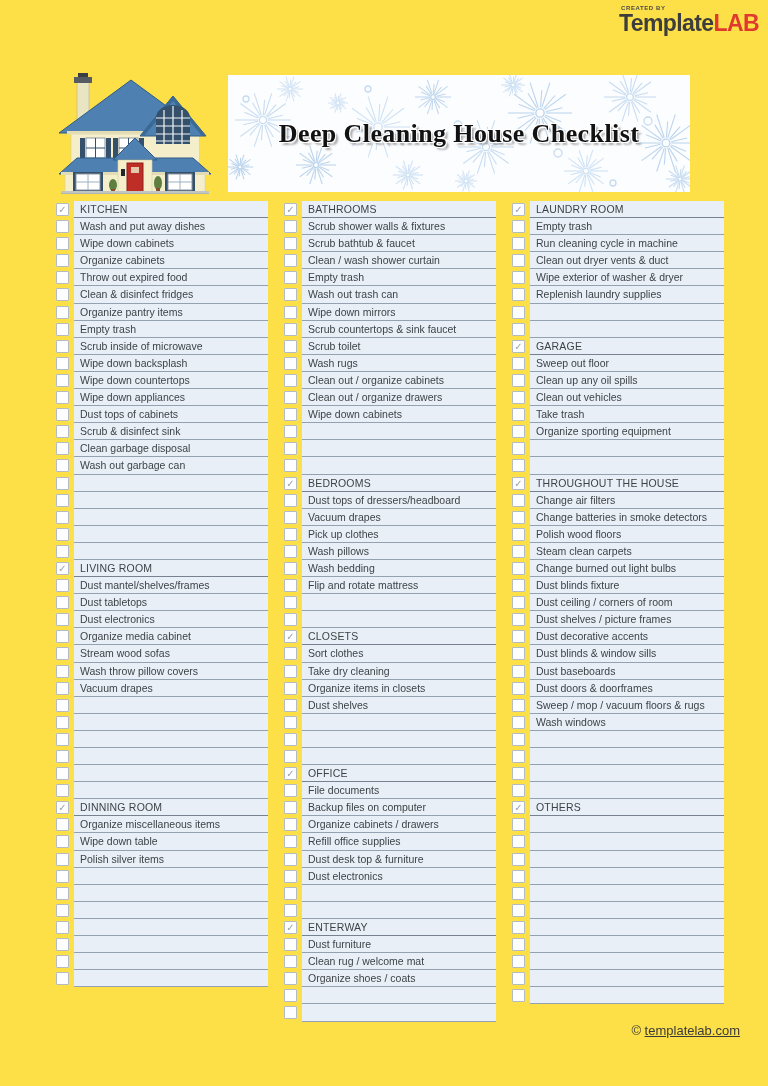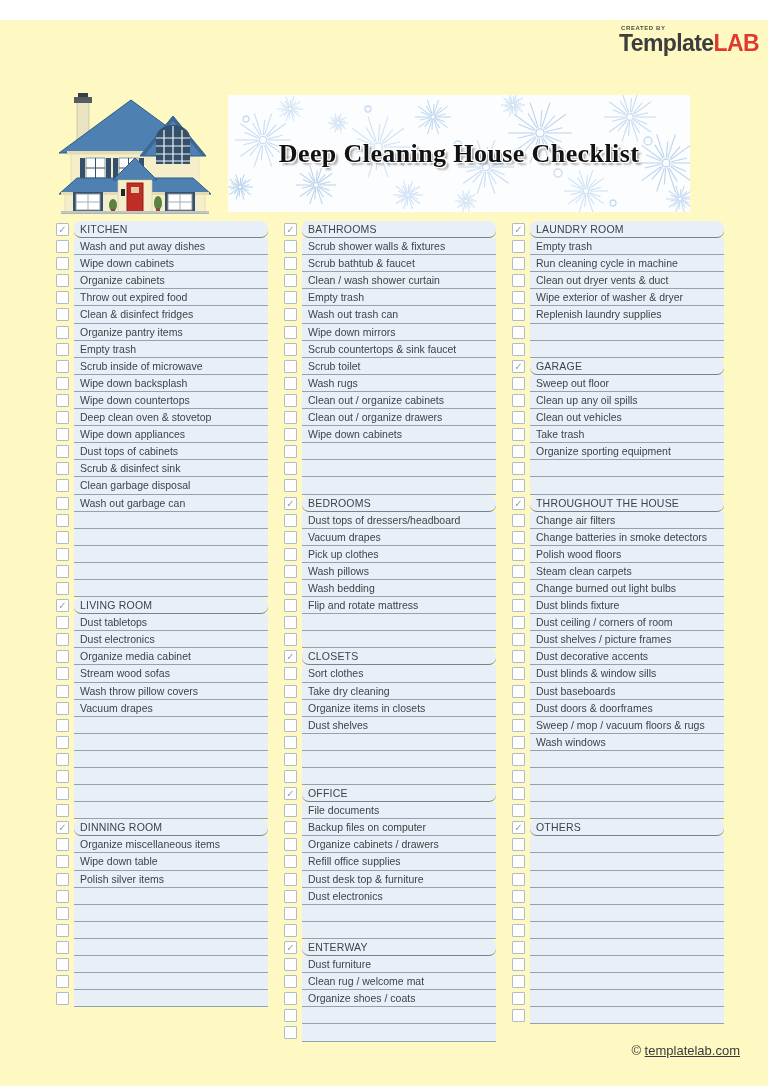--- a/index.html
+++ b/index.html
@@ -1,18 +1,18 @@
 <!DOCTYPE html>
 <html style="--accent: #e0392e; --rowfill: #e9eff7; --rowline: #93a1b0; --title: #121212;"><head>
 <meta charset="utf-8">
 <style>
   * { margin:0; padding:0; box-sizing:border-box; }
   html,body { width:768px; height:1086px; }
   body { background:#ffffff; font-family:"Liberation Sans", sans-serif; position:relative; overflow:hidden; }
-  .page { position:absolute; inset:0; background:#fef9c3;margin-top:20px; }
+  .page { position:absolute; inset:0; background:#fde047; }
 
   
   .logo { position:absolute; top:5px; right:9px; }
   .created-by { font-size:6px; font-weight:bold; letter-spacing:.6px; color:#4a4a4a; margin:0 0 1px 2px; }
   .brand { font-size:23px; font-weight:bold; color:#3d3d3d; letter-spacing:-.6px; line-height:1; }
   .brand .lab { color:var(--accent,#e0392e); }
 
   
   .house { position:absolute; left:55px; top:70px; }
   .banner { position:absolute; left:228px; top:75px; width:462px; height:117px; background:#fcfdff; overflow:hidden; }
@@ -22,21 +22,21 @@
     text-shadow:-1px -1px 0 #fff, 1px -1px 0 #fff, -1px 1px 0 #fff, 1px 1px 0 #fff, 3px 3px 2px rgba(70,70,70,.45);font-family:Liberation Serif, serif; }
 
   
   .checklist { position:absolute; left:56px; top:201px; display:flex; gap:16px; }
   .col { width:212px; }
   .row { display:flex; height:17.1px; }
   .cb { flex:0 0 auto; width:13px; height:13px; margin-top:2px; border:1px solid #b3bcc4; border-radius:1px;
     background:#fefefe; font-size:10px; line-height:11px; text-align:center; color:#98a2ac; }
   .line { flex:1; margin-left:5px; background:var(--rowfill,#e9eff7); border-bottom:1px solid var(--rowline,#93a1b0);
     font-size:10.5px; line-height:16px; padding-left:6px; color:#3e4347; white-space:nowrap; overflow:hidden; }
-  .row.header .line { letter-spacing:.2px; border-bottom-color:#76828f;border-radius:7px; }
+  .row.header .line { letter-spacing:.2px; border-bottom-color:#76828f; }
 
   
   .footer { position:absolute; top:1023px; right:28px; font-size:13px; color:#3a3a3a; }
   .footer a { color:#3a3a3a; text-decoration:underline; cursor:pointer; }
 </style>
 </head>
 <body>
 
 <div class="page">
 
@@ -539,24 +539,20 @@
         <div class="row">
           <span class="cb"></span>
           <span class="line">Wipe down backsplash</span>
         </div>
         <div class="row">
           <span class="cb"></span>
           <span class="line">Wipe down countertops</span>
         </div>
         <div class="row">
           <span class="cb"></span>
-          <span class="line">Deep clean oven &amp; stovetop</span>
-        </div>
-        <div class="row">
-          <span class="cb"></span>
           <span class="line">Wipe down appliances</span>
         </div>
         <div class="row">
           <span class="cb"></span>
           <span class="line">Dust tops of cabinets</span>
         </div>
         <div class="row">
           <span class="cb"></span>
           <span class="line">Scrub &amp; disinfect sink</span>
         </div>
@@ -584,20 +580,24 @@
           <span class="cb"></span>
           <span class="line"></span>
         </div>
         <div class="row">
           <span class="cb"></span>
           <span class="line"></span>
         </div>
         <div class="row header">
           <span class="cb">✓</span>
           <span class="line">LIVING ROOM</span>
+        </div>
+        <div class="row">
+          <span class="cb"></span>
+          <span class="line">Dust mantel/shelves/frames</span>
         </div>
         <div class="row">
           <span class="cb"></span>
           <span class="line">Dust tabletops</span>
         </div>
         <div class="row">
           <span class="cb"></span>
           <span class="line">Dust electronics</span>
         </div>
         <div class="row">

